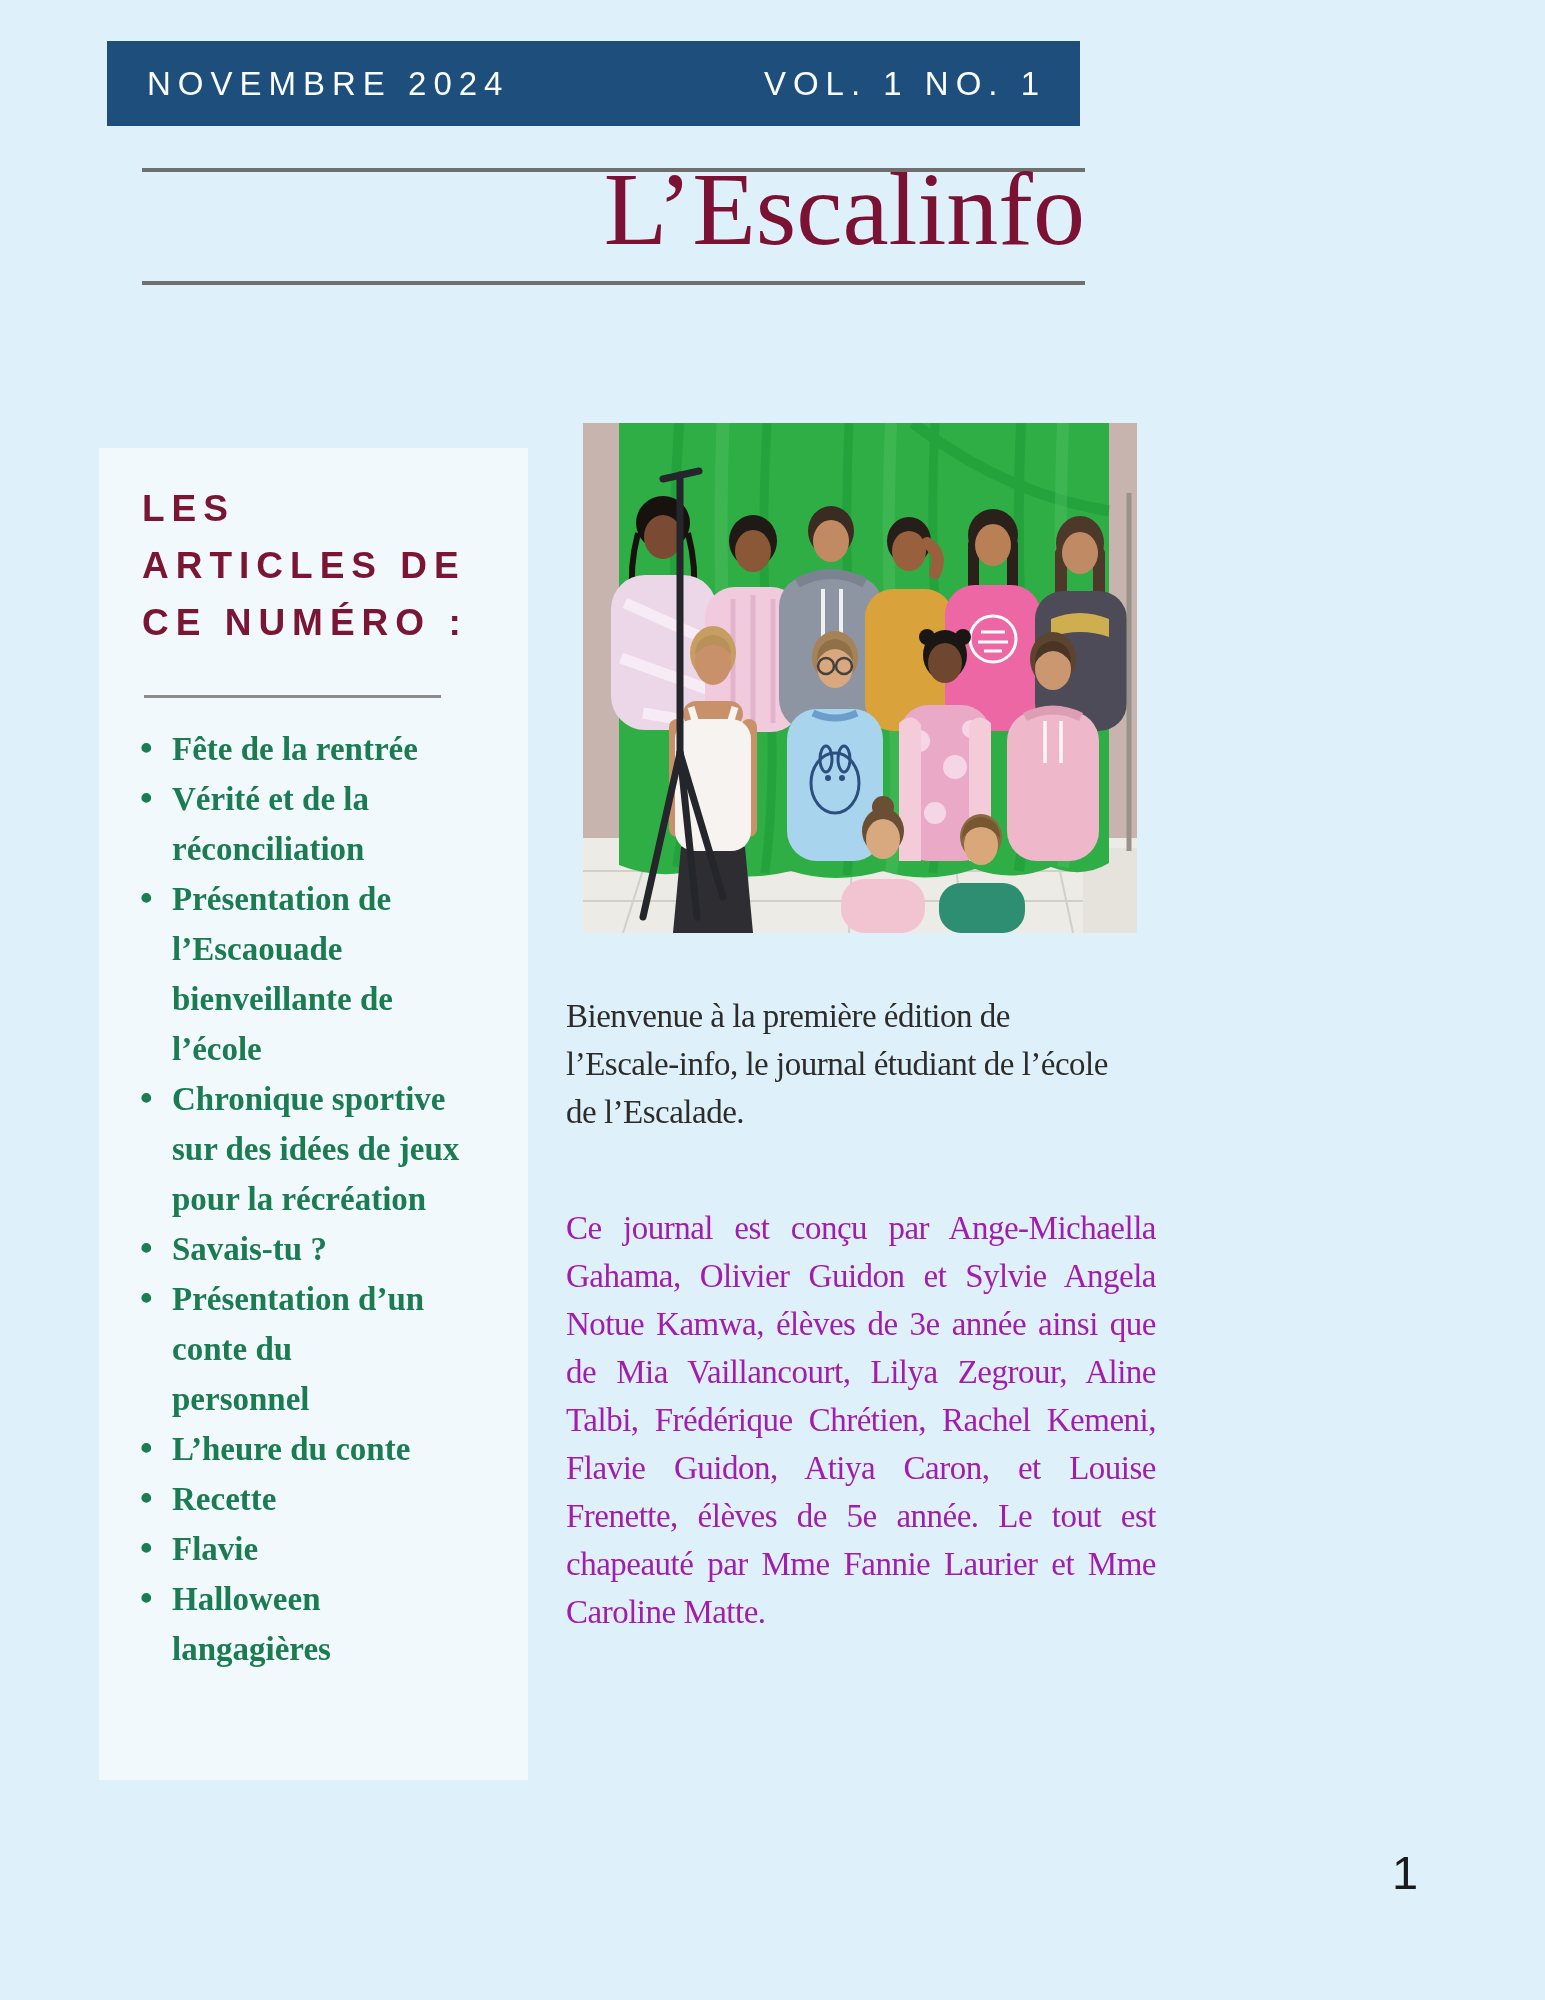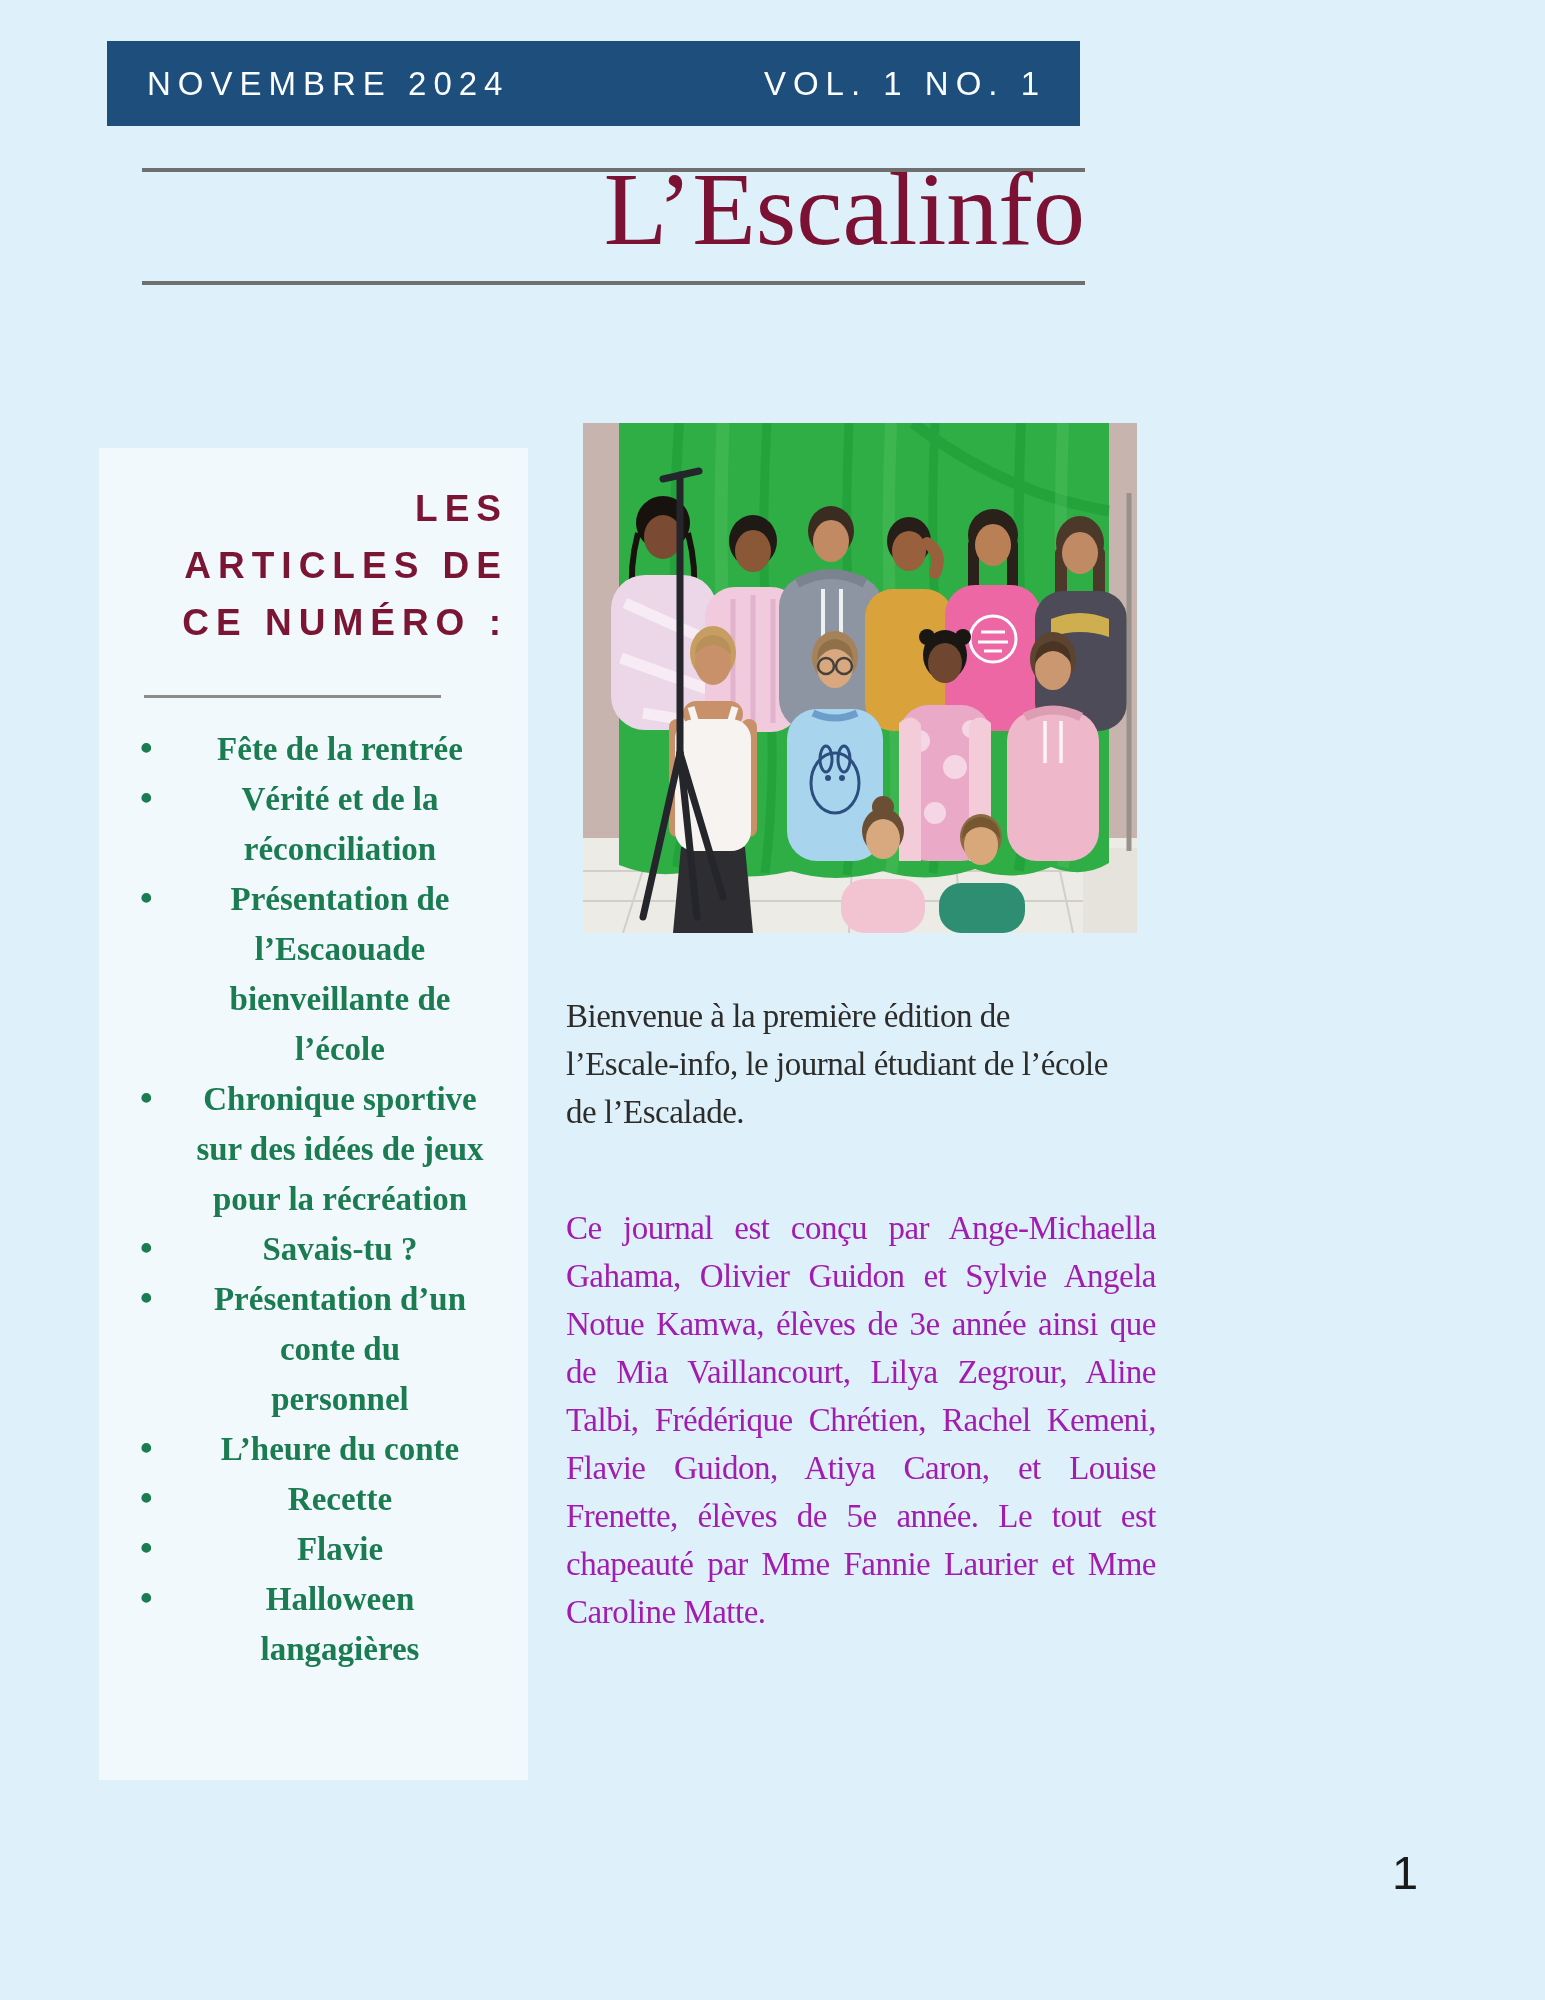--- a/index.html
+++ b/index.html
@@ -16,24 +16,24 @@
   .rule-bottom{top:281px;}
 
   .masthead{position:absolute;left:142px;top:150px;width:943px;margin:0;text-align:right;
             font-family:"Liberation Serif",serif;font-weight:400;font-size:104px;line-height:118px;
             color:#7b1233;}
 
   .sidebar{position:absolute;left:99px;top:448px;width:429px;height:1332px;background:#f2f9fd;
            box-sizing:border-box;padding:32px 20px 0 43px;}
   .sidebar-heading{margin:0;font-family:"Liberation Sans",sans-serif;font-weight:700;
                    font-size:37px;line-height:57px;letter-spacing:7px;color:#7b1534;
-                   white-space:pre-line;text-align:right;}
+                   white-space:pre-line;}
   .sidebar-rule{margin-top:44px;margin-left:2px;width:297px;height:3px;background:#8c8c8c;}
   .toc{list-style:none;margin:26px 0 0 0;padding:0;color:#1b7b51;
-       font-family:"Liberation Serif",serif;font-weight:700;font-size:33px;line-height:50px;text-align:center;}
+       font-family:"Liberation Serif",serif;font-weight:700;font-size:33px;line-height:50px;}
   .toc li{position:relative;padding-left:30px;white-space:pre-line;}
   .toc li::before{content:"\2022";position:absolute;left:-2px;top:-1px;font-size:36px;}
 
   .photo{position:absolute;left:583px;top:423px;width:554px;height:510px;margin:0;}
   .photo svg{display:block;width:100%;height:100%;}
 
   .intro{position:absolute;left:550px;top:976px;width:640px;margin:16px;font-size:33px;
          line-height:48px;letter-spacing:-0.5px;color:#2d2c2a;white-space:pre-line;}
   .body-par{position:absolute;left:550px;top:1188px;width:590px;margin:16px;font-size:33px;
             line-height:48px;letter-spacing:-0.5px;color:#a21caf;text-align:justify;}

